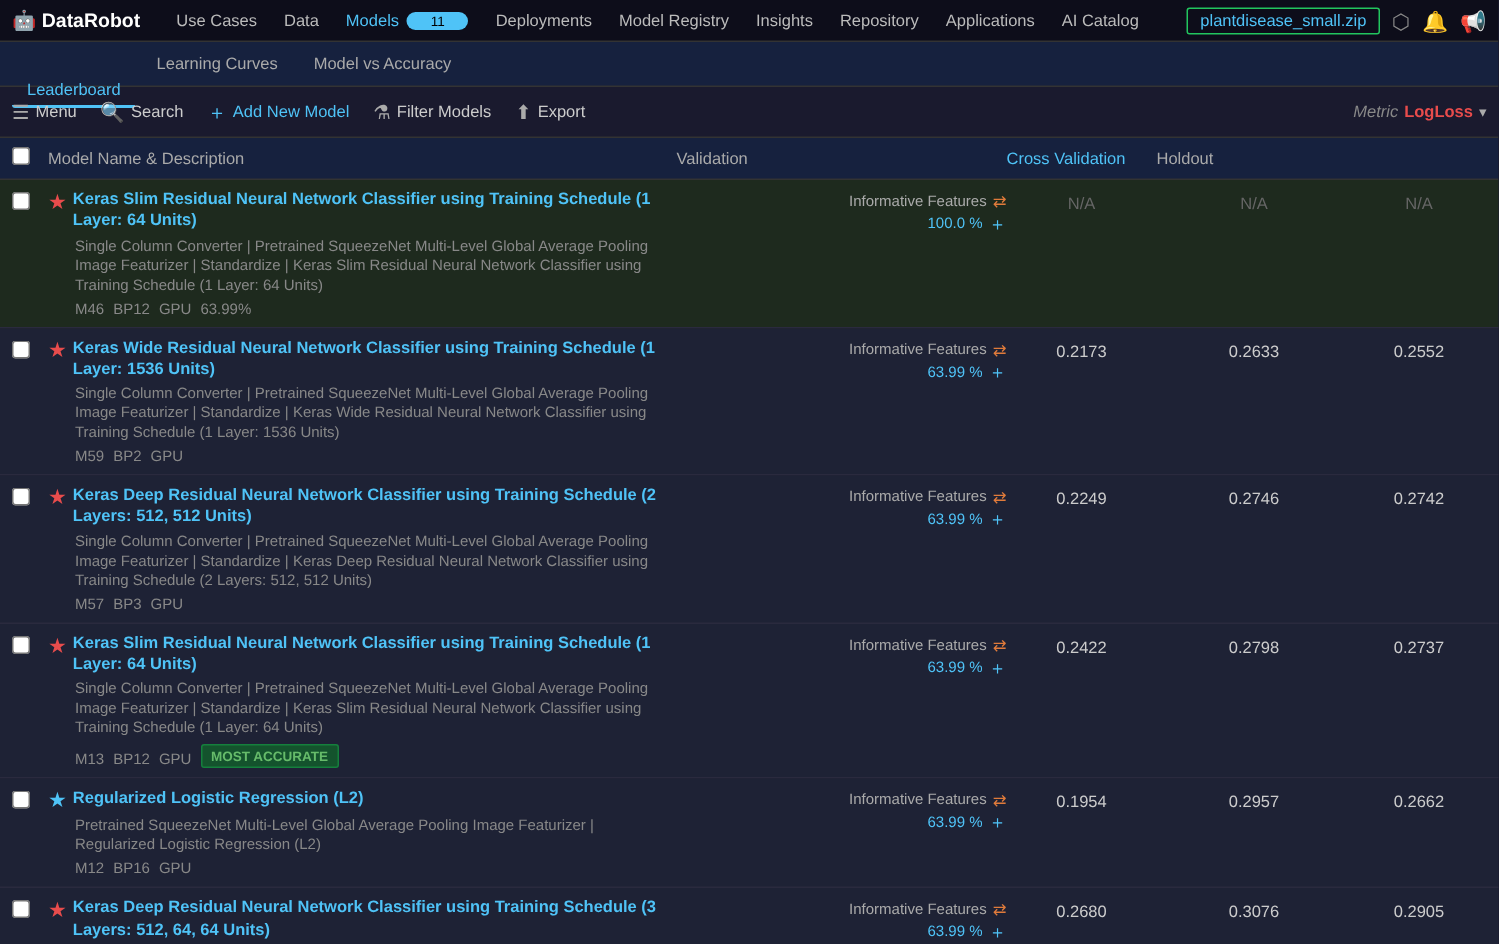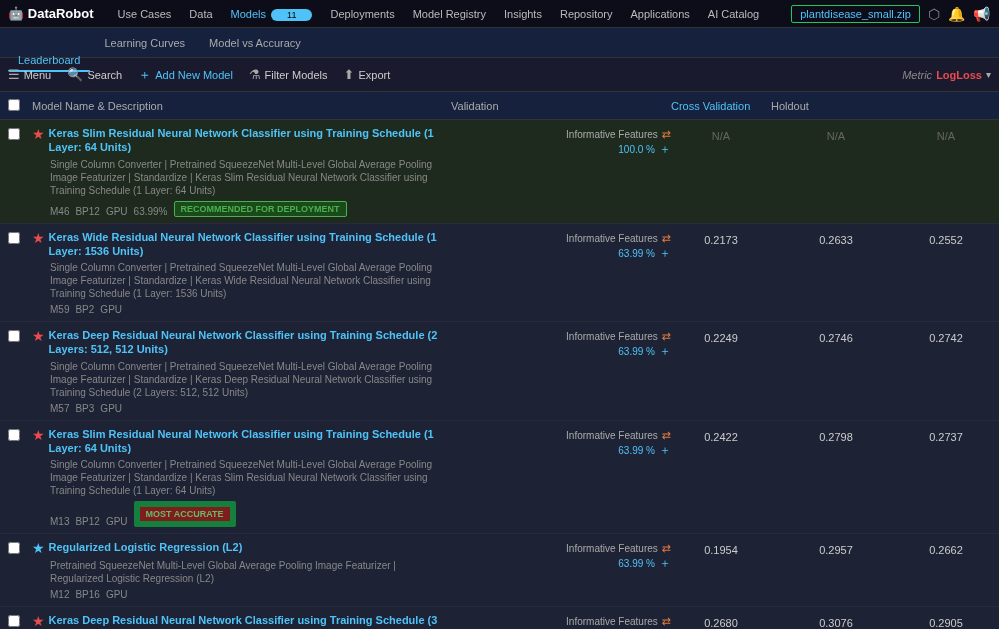--- a/index.html
+++ b/index.html
@@ -176,21 +176,21 @@
     }
     .tag { color: #888; font-size: 10px; }
     .badge {
       font-size: 9px;
       padding: 2px 6px;
       border-radius: 2px;
       font-weight: bold;
       text-transform: uppercase;
     }
     .badge.recommended { background: #1a4a1a; color: #4caf50; border: 1px solid #4caf50; }
-    .badge.most-accurate { background: #7f1d1d; color: #66bb6a; border: 6px solid #15803d; }
+    .badge.most-accurate { background: #14532d; color: #66bb6a; border: 1px solid #15803d; }
 
     .features-cell {
       display: flex;
       flex-direction: column;
       align-items: flex-end;
       font-size: 10px;
       color: #aaa;
       padding-top: 2px;
     }
     .features-row {
@@ -298,21 +298,20 @@
       <div class="model-title">
         <span class="model-icon" style="color:#e84c4c">★</span>
         <span class="model-name">Keras Slim Residual Neural Network Classifier using Training Schedule (1 Layer: 64 Units)</span>
       </div>
       <div class="model-desc">Single Column Converter | Pretrained SqueezeNet Multi-Level Global Average Pooling Image Featurizer | Standardize | Keras Slim Residual Neural Network Classifier using Training Schedule (1 Layer: 64 Units)</div>
       <div class="model-tags">
         <span class="tag">M46</span>
           <span class="tag">BP12</span>
           <span class="tag">GPU</span>
           <span class="tag">63.99%</span>
-        <span class="badge recommended">RECOMMENDED FOR DEPLOYMENT</span>
       </div>
     </div>
     <div class="features-cell">
       <div class="features-row">
         <span>Informative Features</span>
         <span class="feat-icon">⇄</span>
       </div>
       <div class="features-row">
         <span class="feat-pct">100.0 %</span>
         <span class="feat-add">＋</span>

